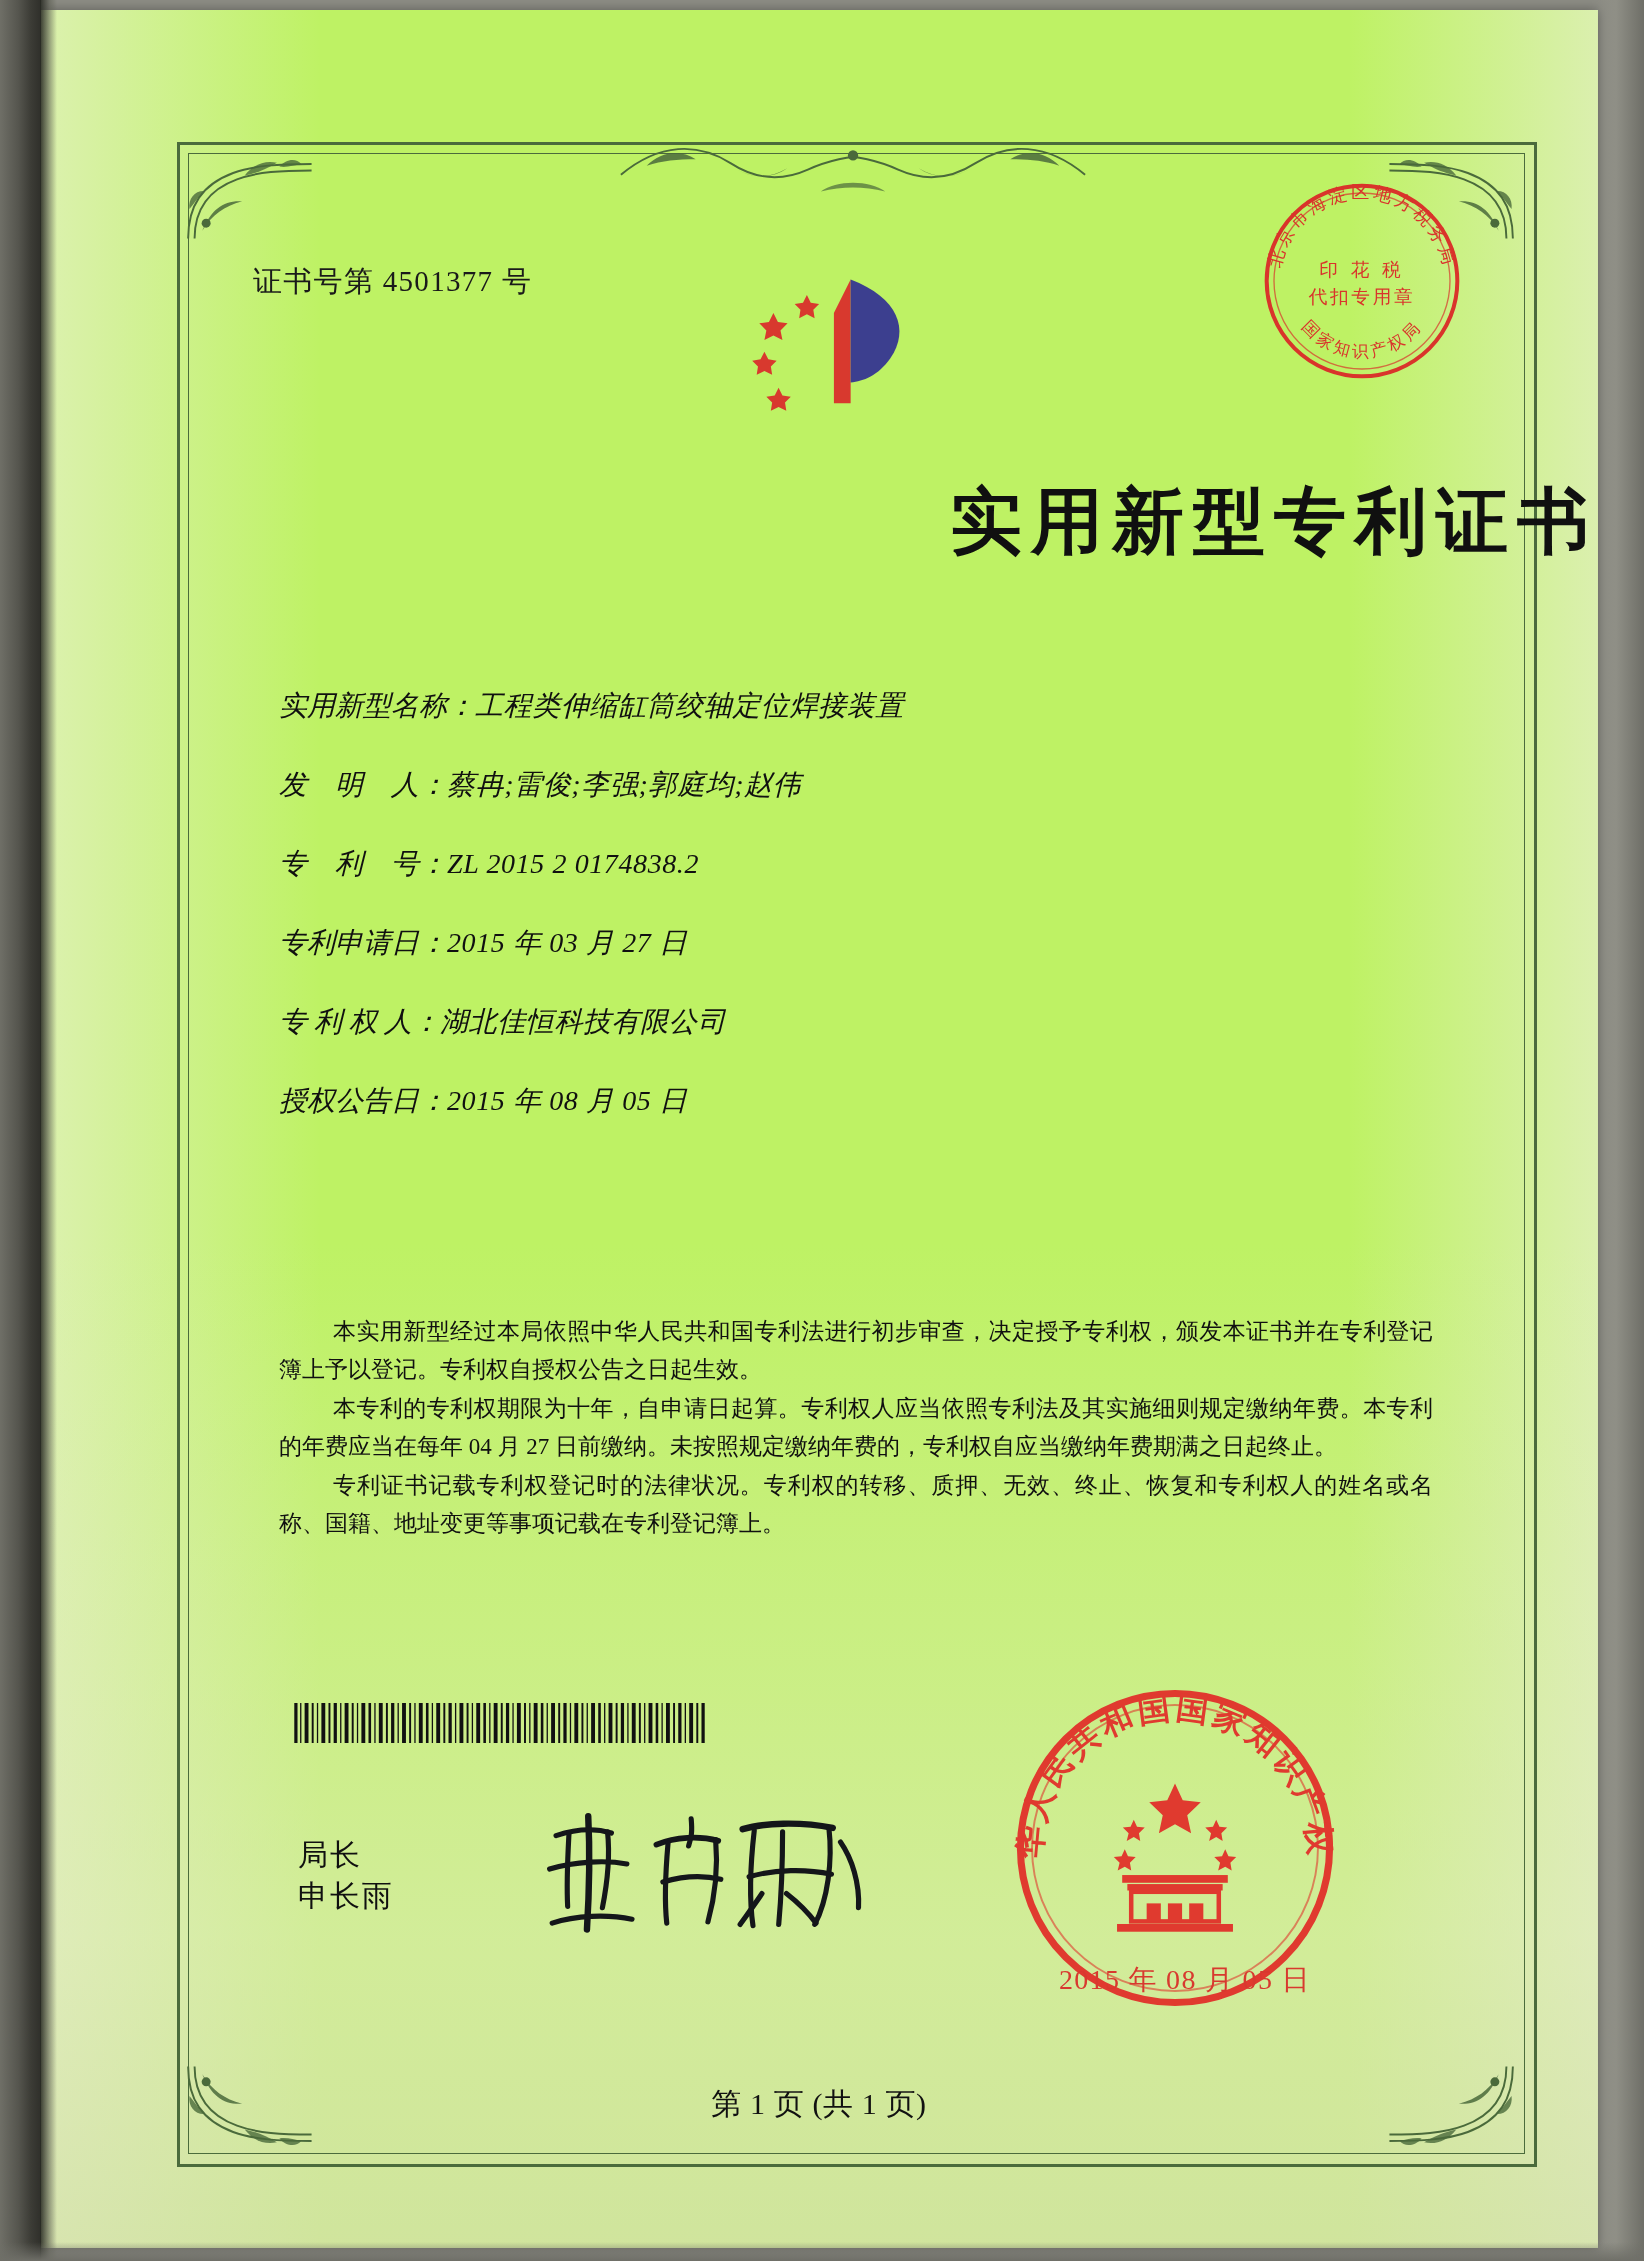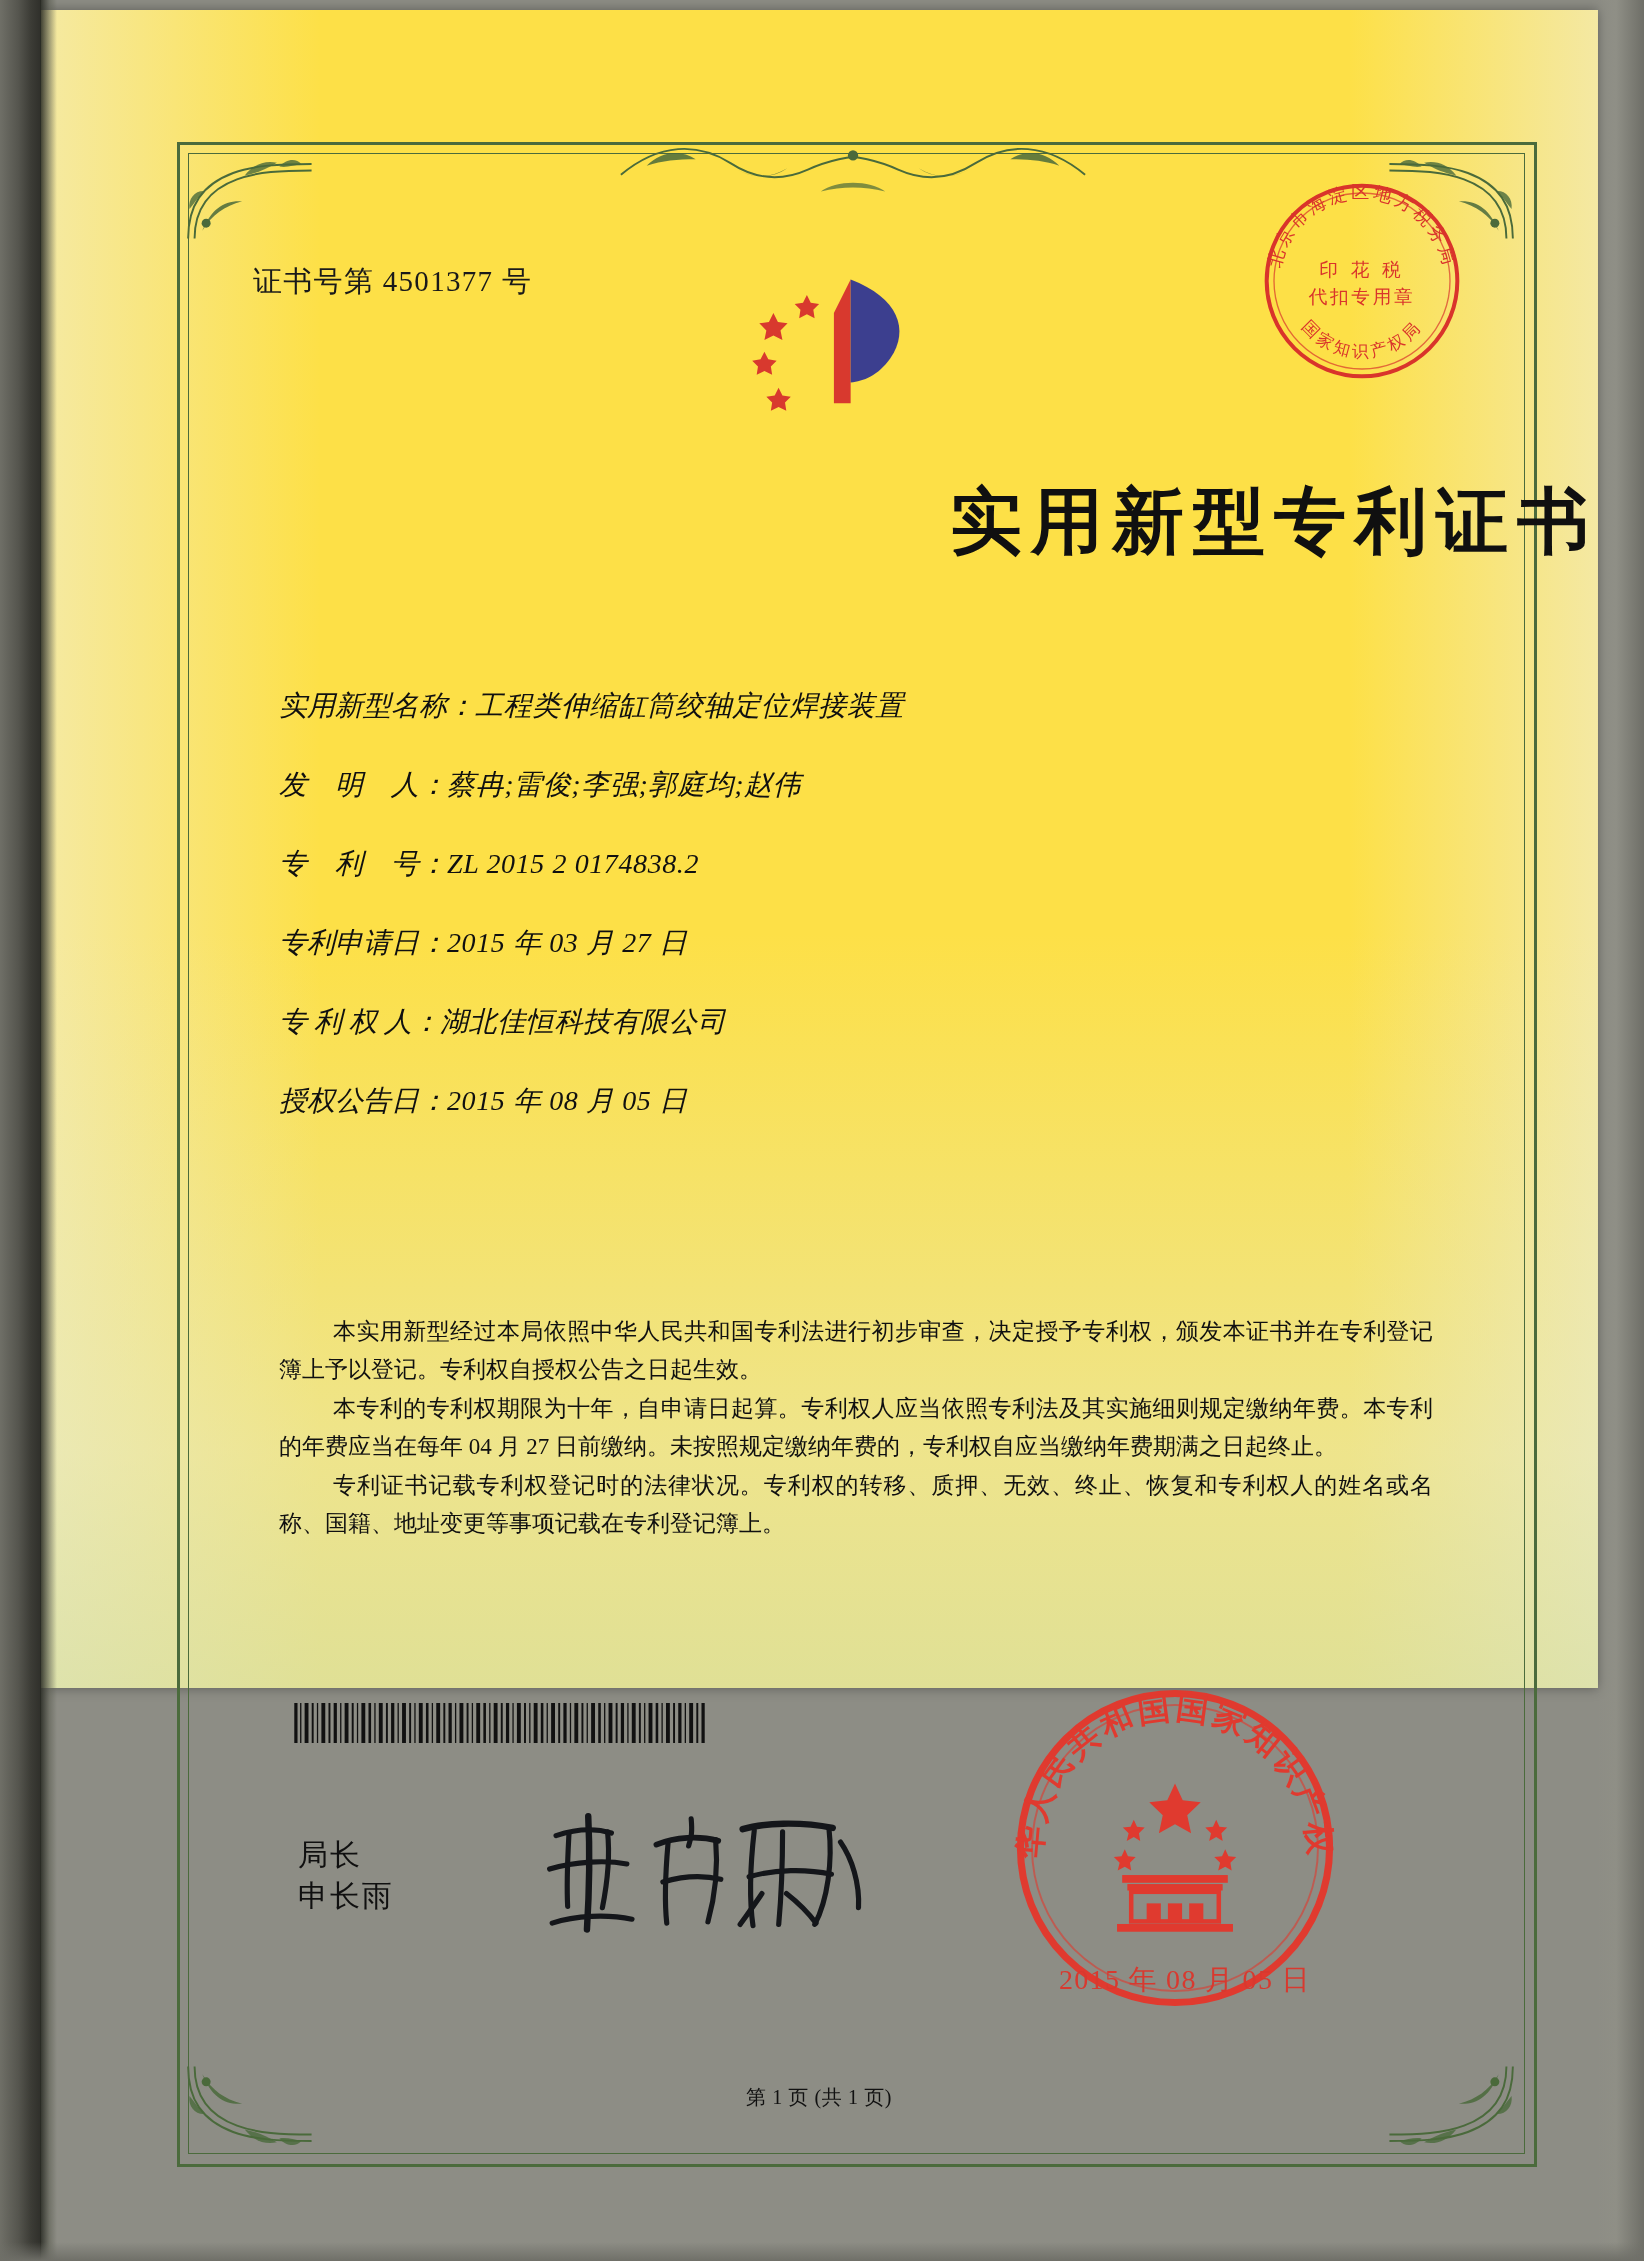--- a/index.html
+++ b/index.html
@@ -20,22 +20,22 @@
     left: 0; top: 0;
     width: 1645px;
     height: 2261px;
     background: #8d8d85;
   }
   .paper {
     position: absolute;
     left: 40px;
     top: 10.3px;
     width: 1558px;
-    height: 1678px;
-    background: #fde047;
+    height: 2238px;
+    background: #bef264;
     box-shadow: 0 0 11.6px rgba(0,0,0,0.35);
   }
   
   .paper-tint {
     position: absolute;
     left: 0; top: 0; right: 0; bottom: 0;
     background:
       linear-gradient(180deg, rgba(255,255,255,0) 55%, rgba(226,232,196,0.55) 86%, rgba(214,224,176,0.75) 100%),
       linear-gradient(90deg, rgba(240,240,225,0.6) 0%, rgba(255,255,255,0) 18%, rgba(255,255,255,0) 84%, rgba(238,238,224,0.6) 100%);
     pointer-events: none;
@@ -231,21 +231,21 @@
     letter-spacing: 1.3px;
     white-space: nowrap;
     font-family: "Liberation Serif", serif;
   }
 
   .page-footer {
     position: absolute;
     left: 0; right: 0;
     top: 2074px;
     text-align: center;
-    font-size: 20px;
+    font-size: 30px;
     color: #111;
     letter-spacing: 0.6px;
   }
 </style>
 </head>
 <body>
 
 <div class="scan">
 
   <div class="paper">

